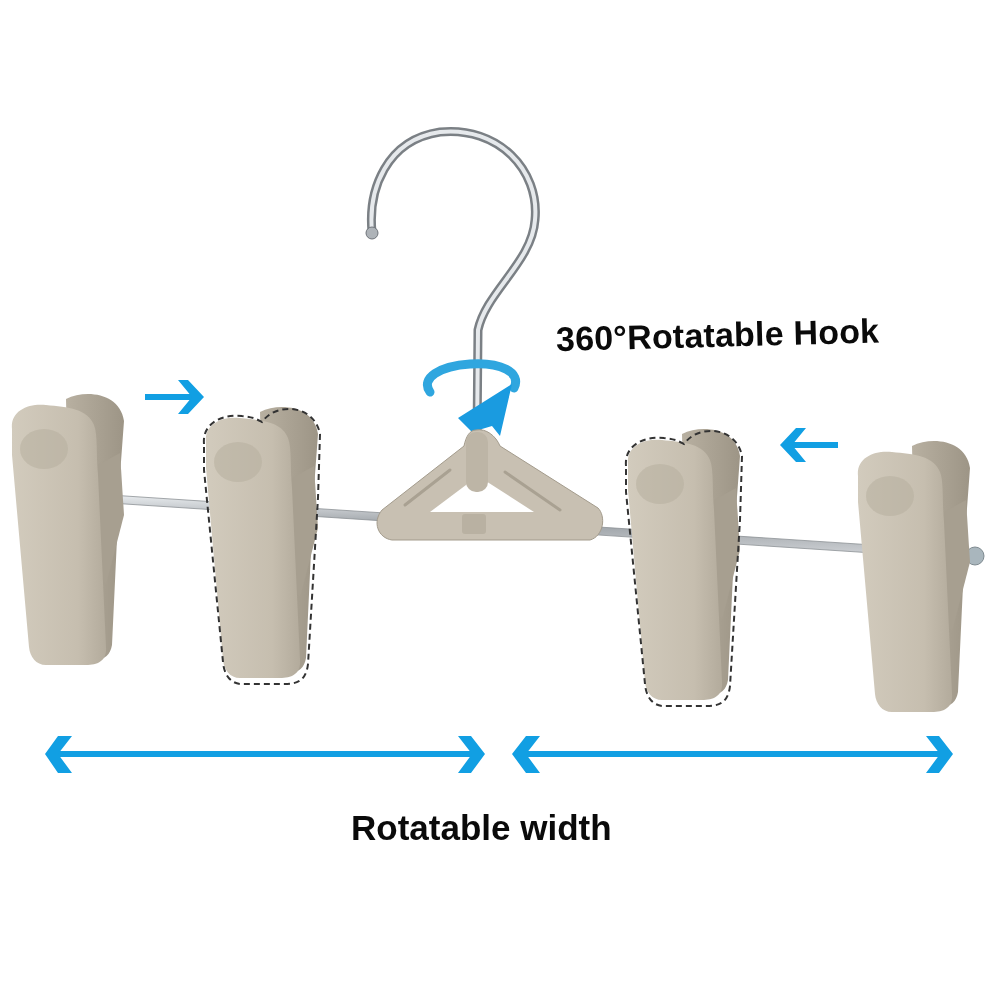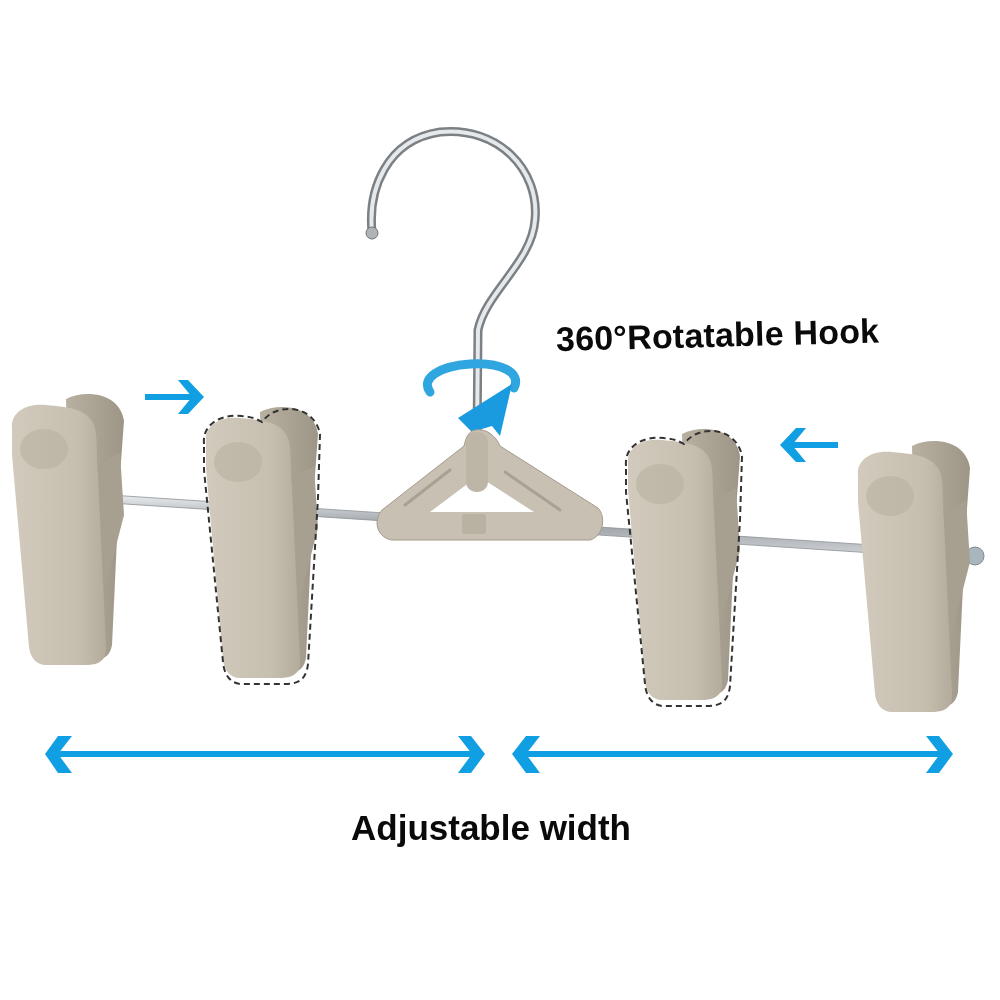--- a/index.html
+++ b/index.html
@@ -98,13 +98,13 @@
     <path d="M458 736 L471 736 L485 754 L471 773 L458 773 L472 754 Z" fill="#119fe3"></path>
   </g>
   <g>
     <rect x="526" y="751" width="414" height="6" fill="#119fe3"></rect>
     <path d="M540 736 L526 736 L512 754 L526 773 L540 773 L526 754 Z" fill="#119fe3"></path>
     <path d="M926 736 L939 736 L953 754 L939 773 L926 773 L940 754 Z" fill="#119fe3"></path>
   </g>
 </svg>
 
 <div class="label hook-label">360°Rotatable Hook</div>
-<div class="label width-label">Adjustable width</div>
+<div class="label width-label">Rotatable width</div>
 
 </body></html>

